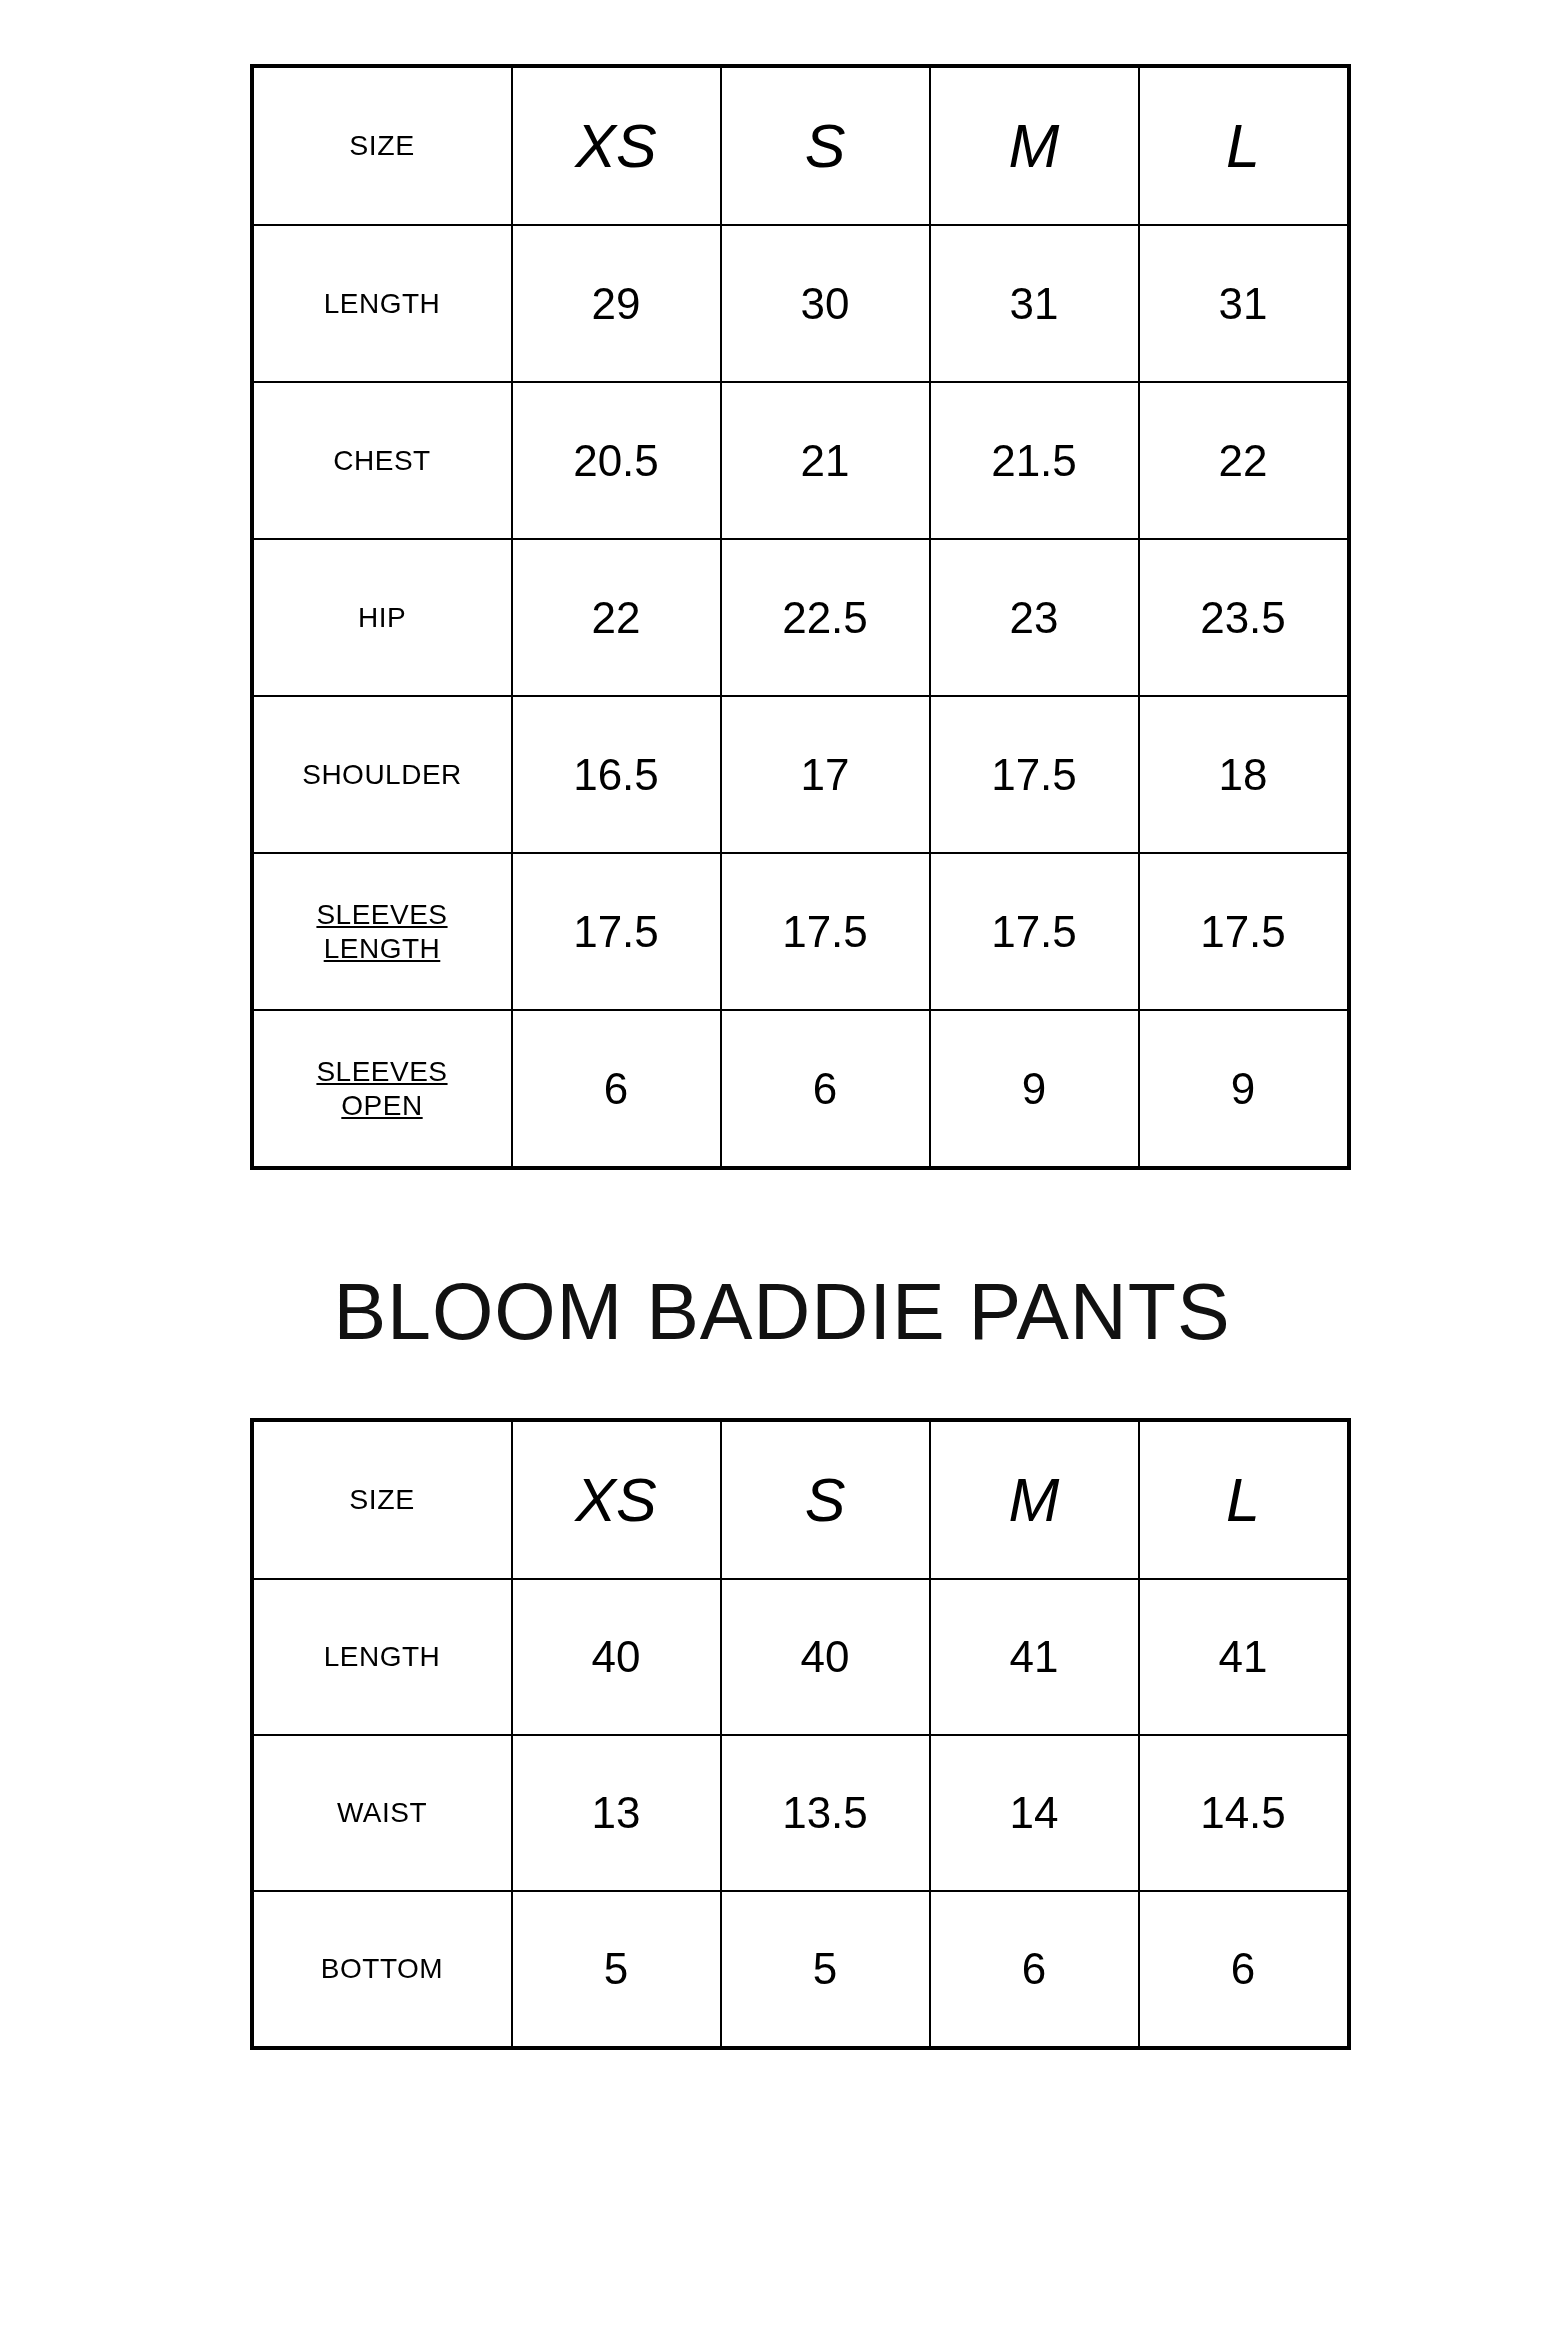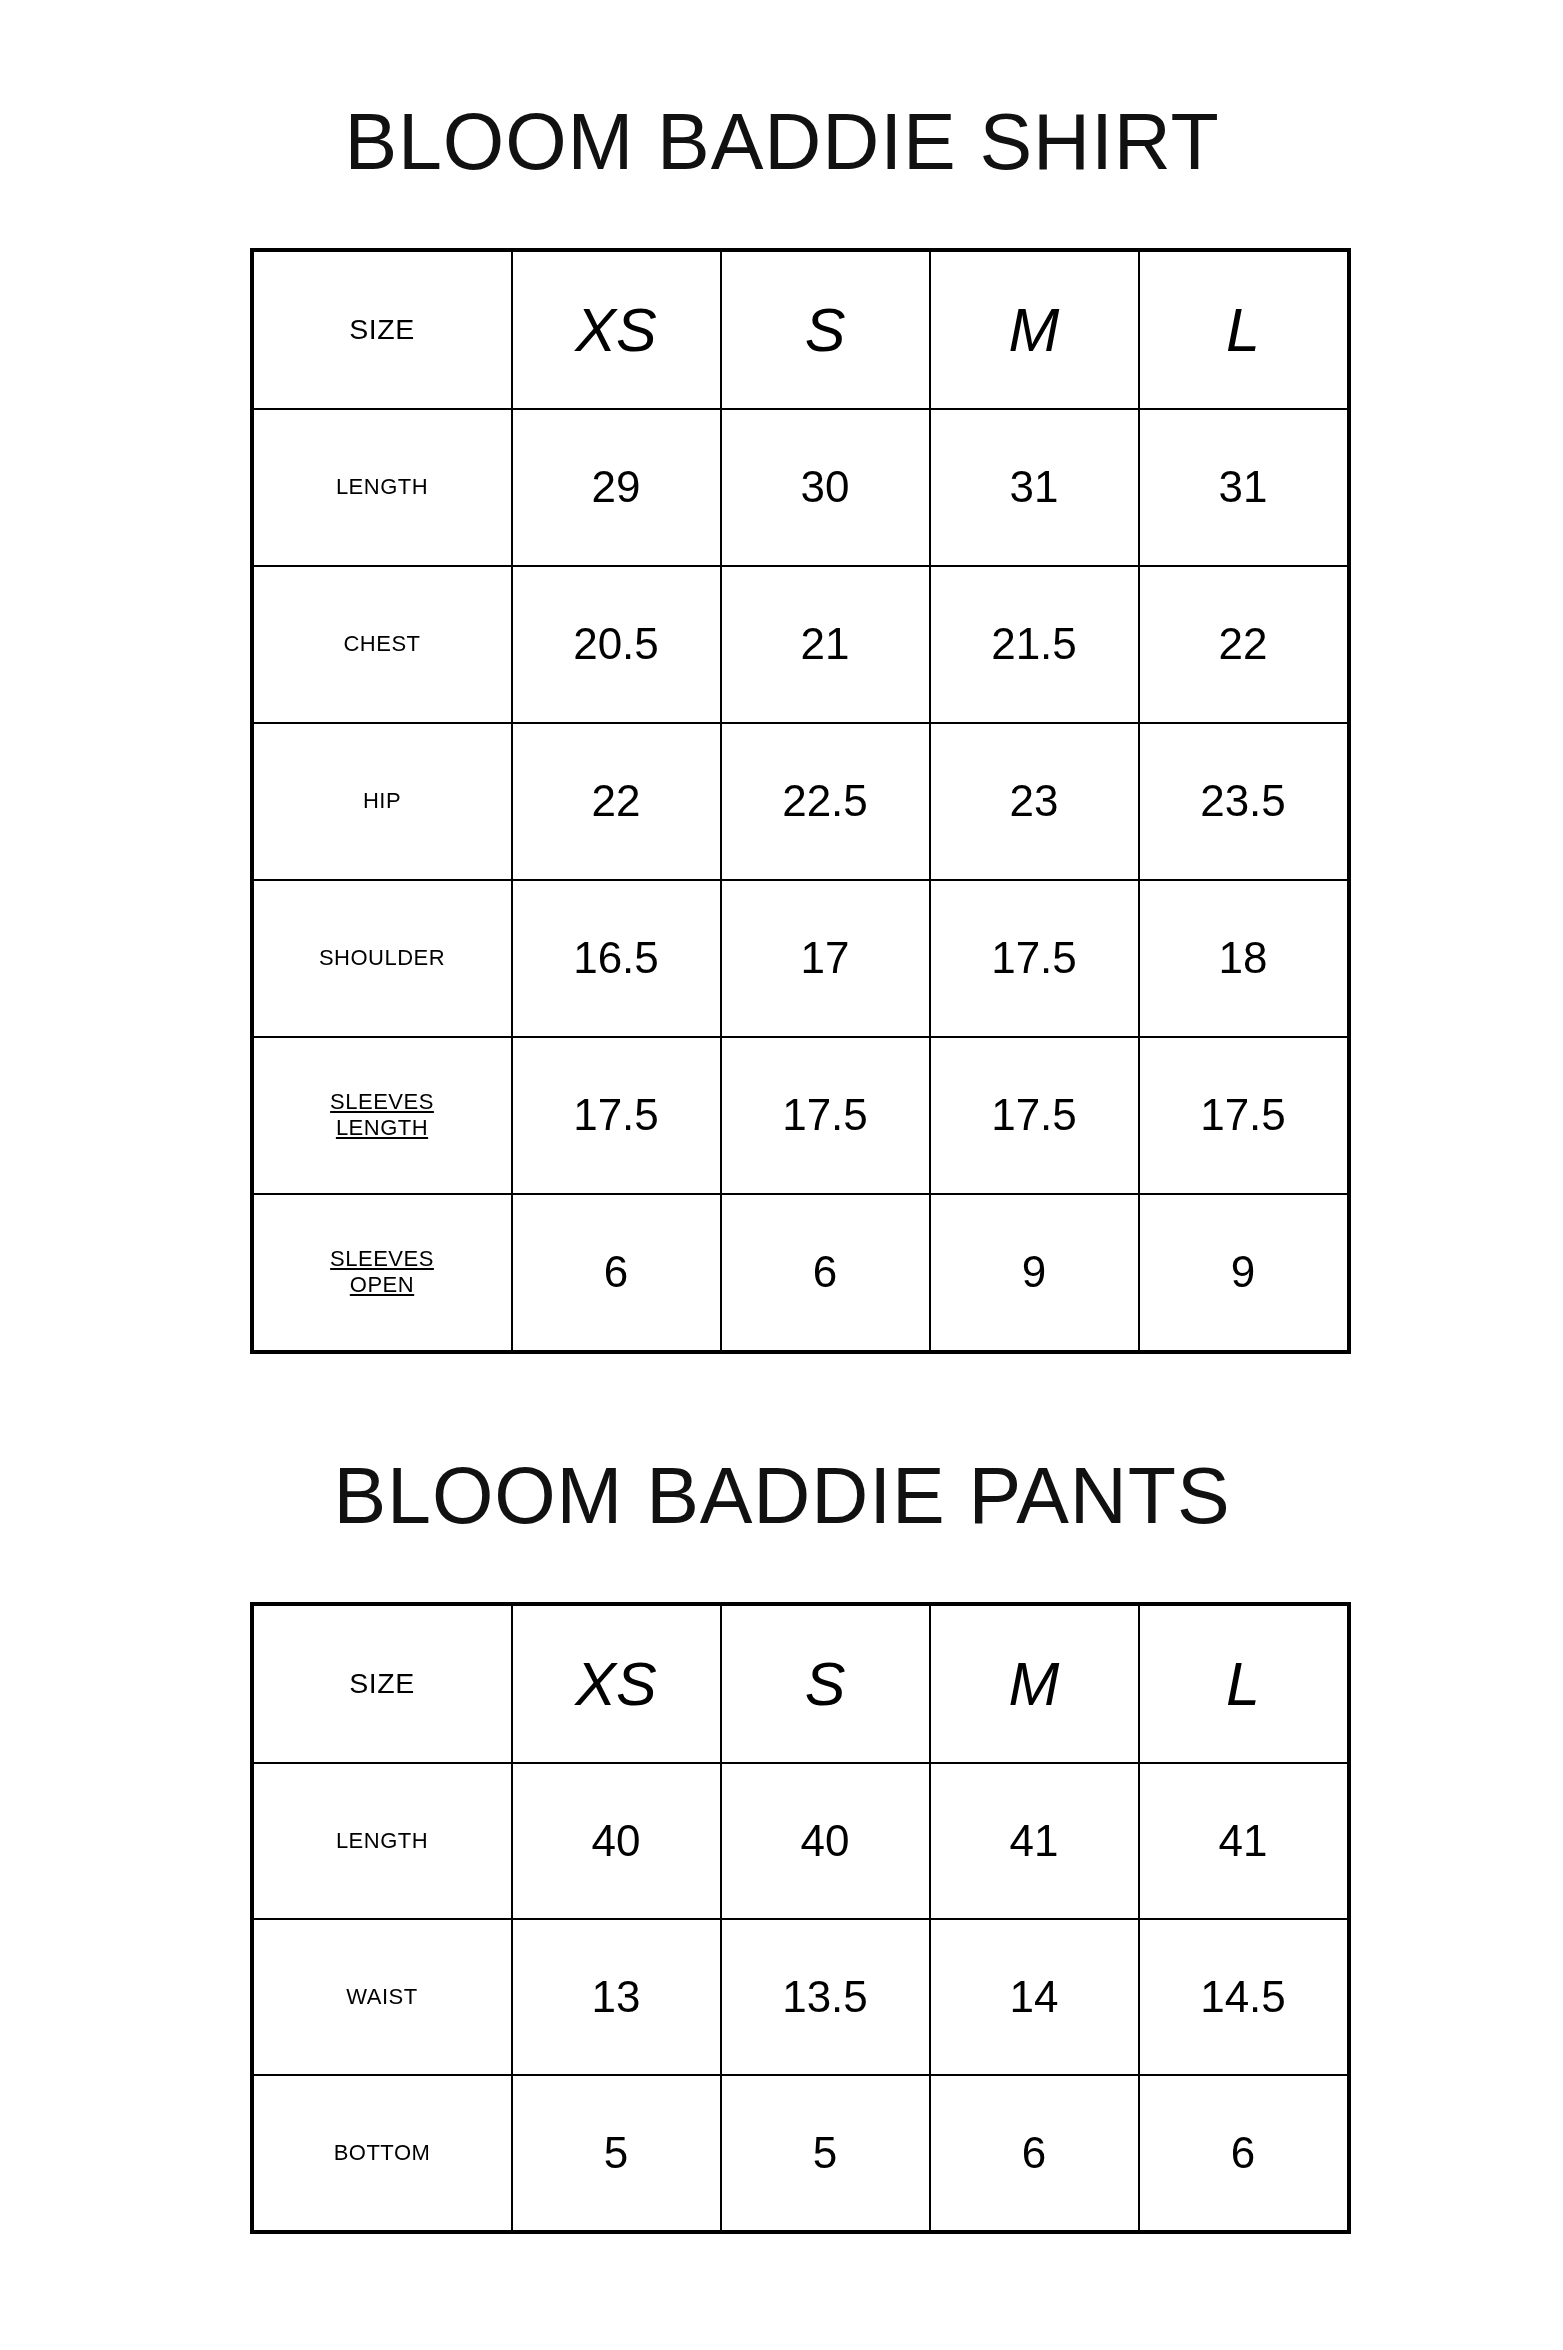--- a/index.html
+++ b/index.html
@@ -52,21 +52,21 @@
     border: 4.6px solid #000000;
   }
   table.size-table td {
     border: 2.8px solid #000000;
     text-align: center;
     vertical-align: middle;
     padding: 0;
   }
   table.size-table td.label-col {
     width: 257px;
-    font-size: 22px;
+    font-size: 28px;
     letter-spacing: 0.5px;
     line-height: 1.18;
   }
   table.size-table td.val-col {
     width: 207px;
     font-size: 44px;
   }
   table.size-table td.head-size {
     font-size: 28.5px;
     letter-spacing: 0.5px;
@@ -91,21 +91,20 @@
     line-height: 1.2;
     text-decoration: underline;
   }
 </style>
 </head>
 <body>
 
 <div class="page">
 
   <div class="section">
-    <h1 class="chart-title title-shirt">BLOOM BADDIE SHIRT</h1>
 
     <div class="table-wrap" style="margin-top:64px;">
       <table class="size-table shirt-table">
         <tbody>
           <tr class="head-row">
             <td class="label-col head-size">SIZE</td>
             <td class="val-col head-val">XS</td>
             <td class="val-col head-val">S</td>
             <td class="val-col head-val">M</td>
             <td class="val-col head-val">L</td>

